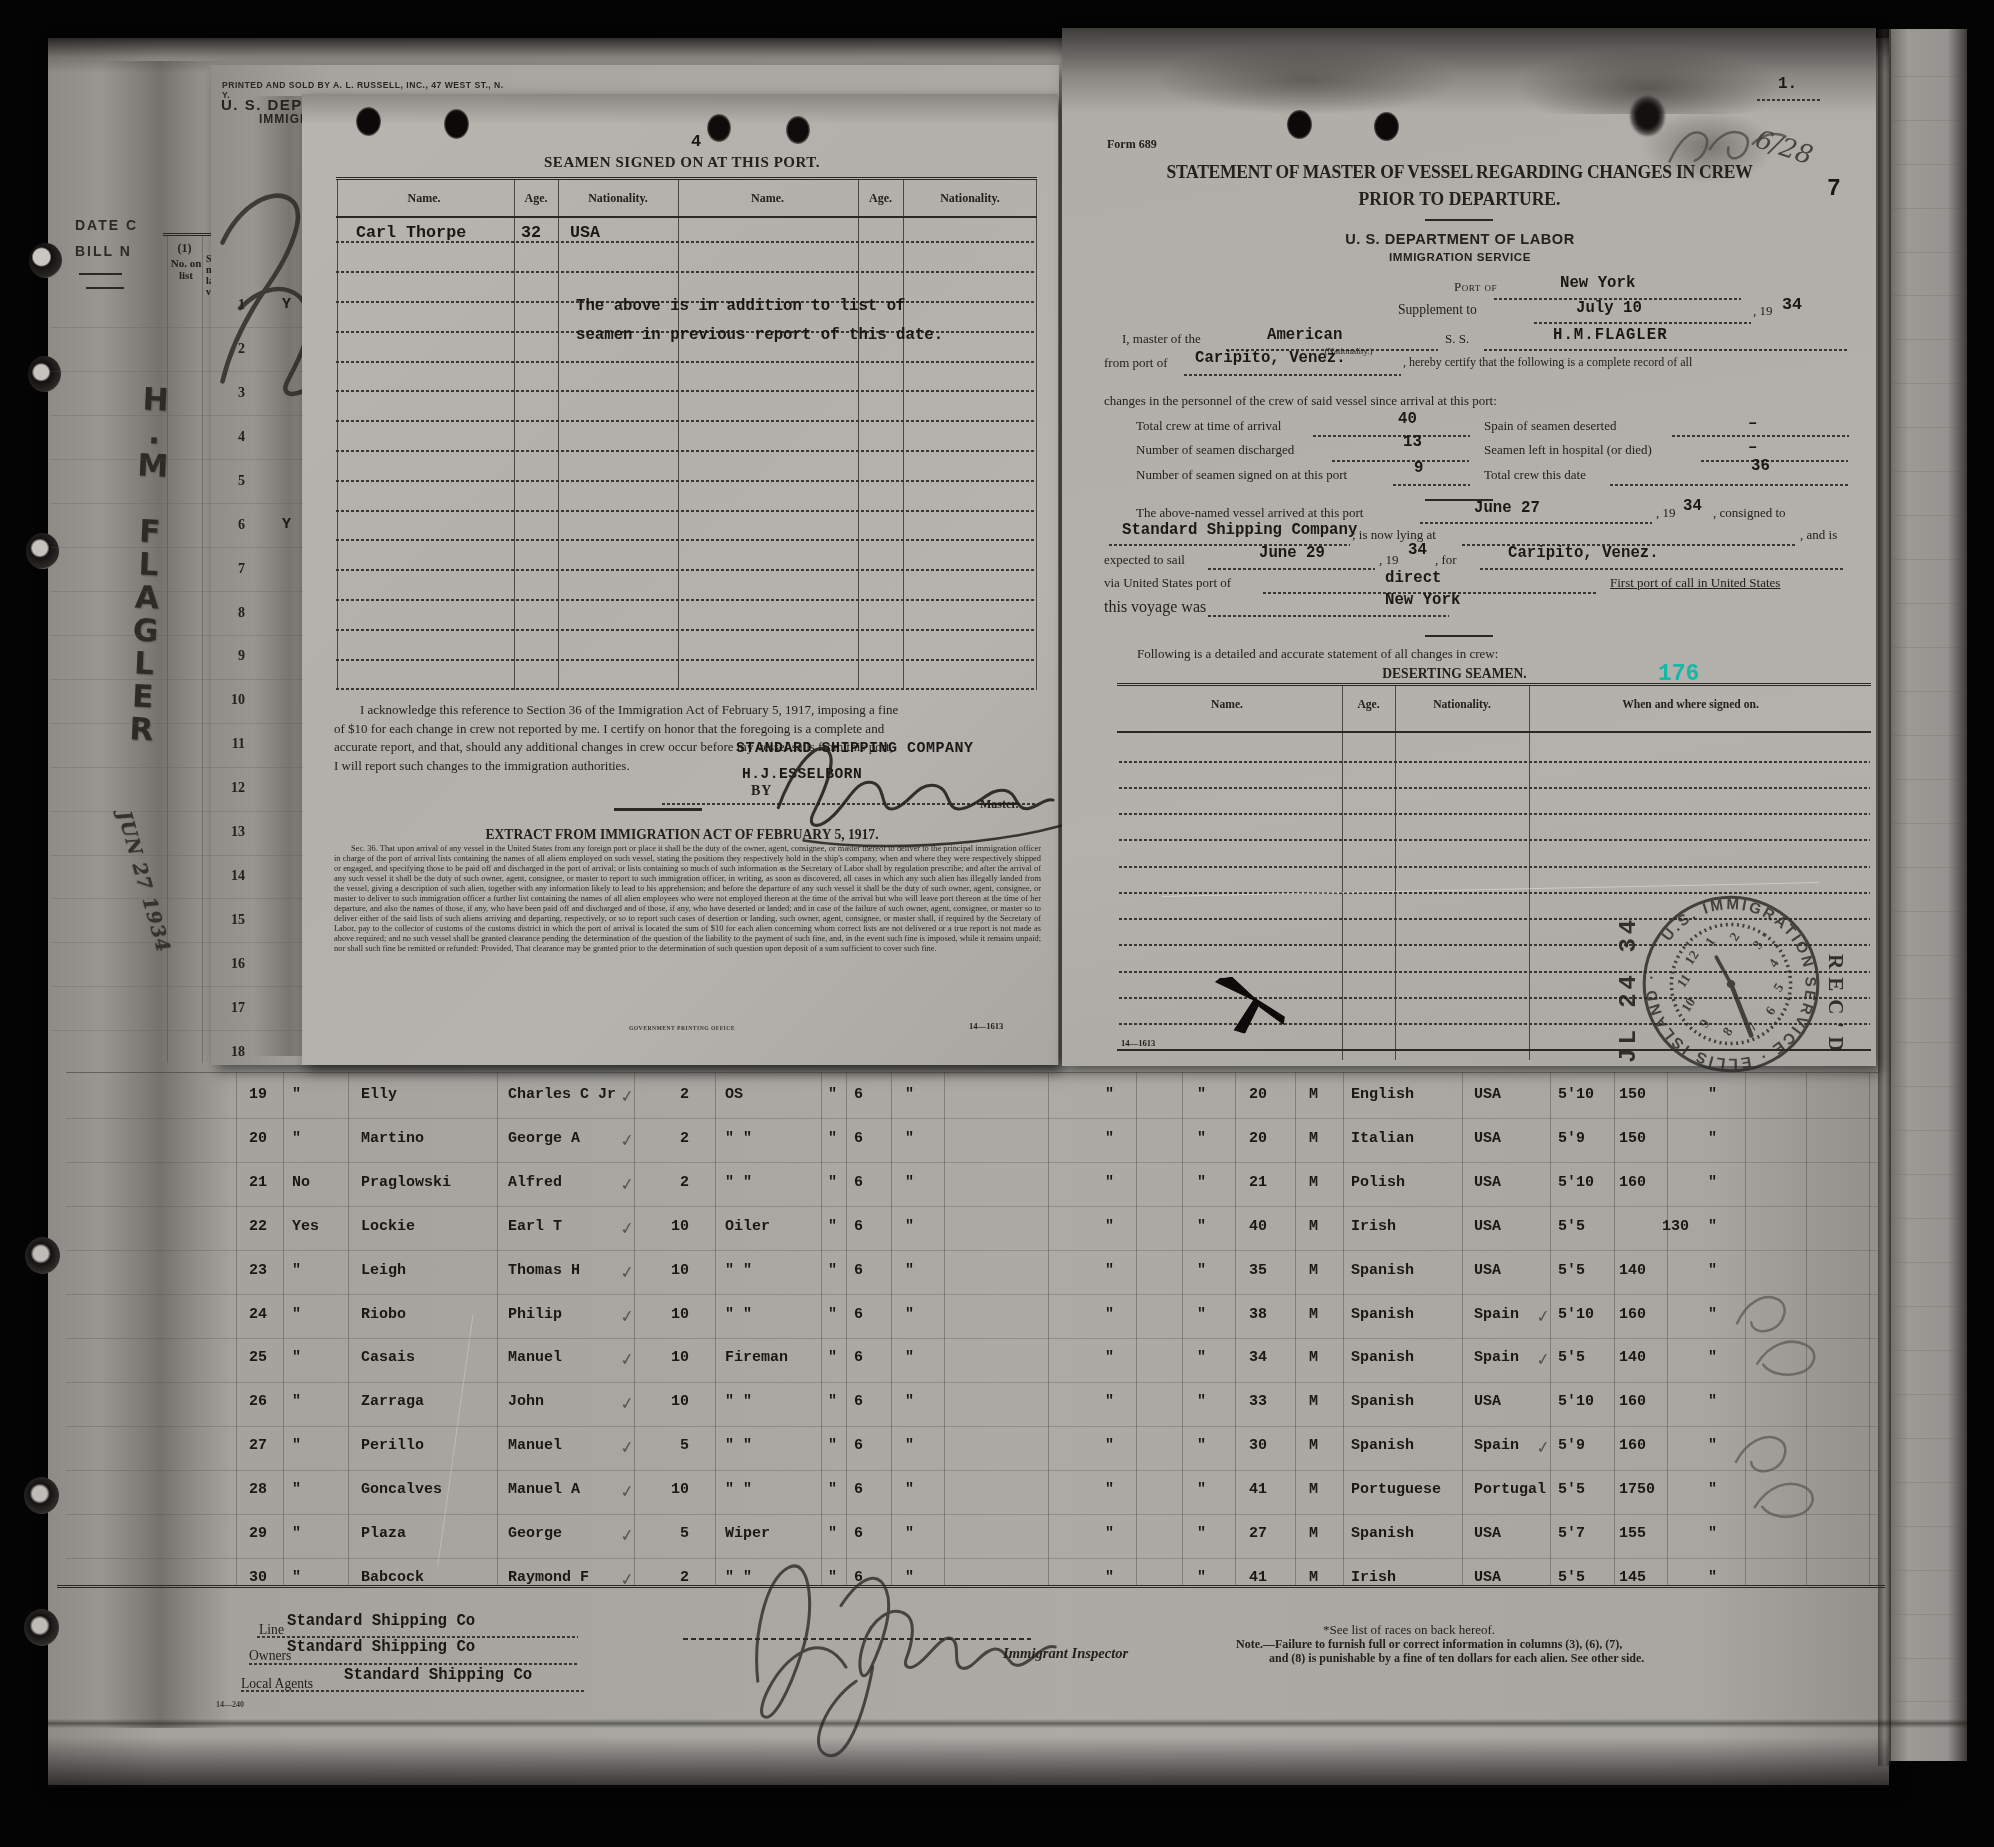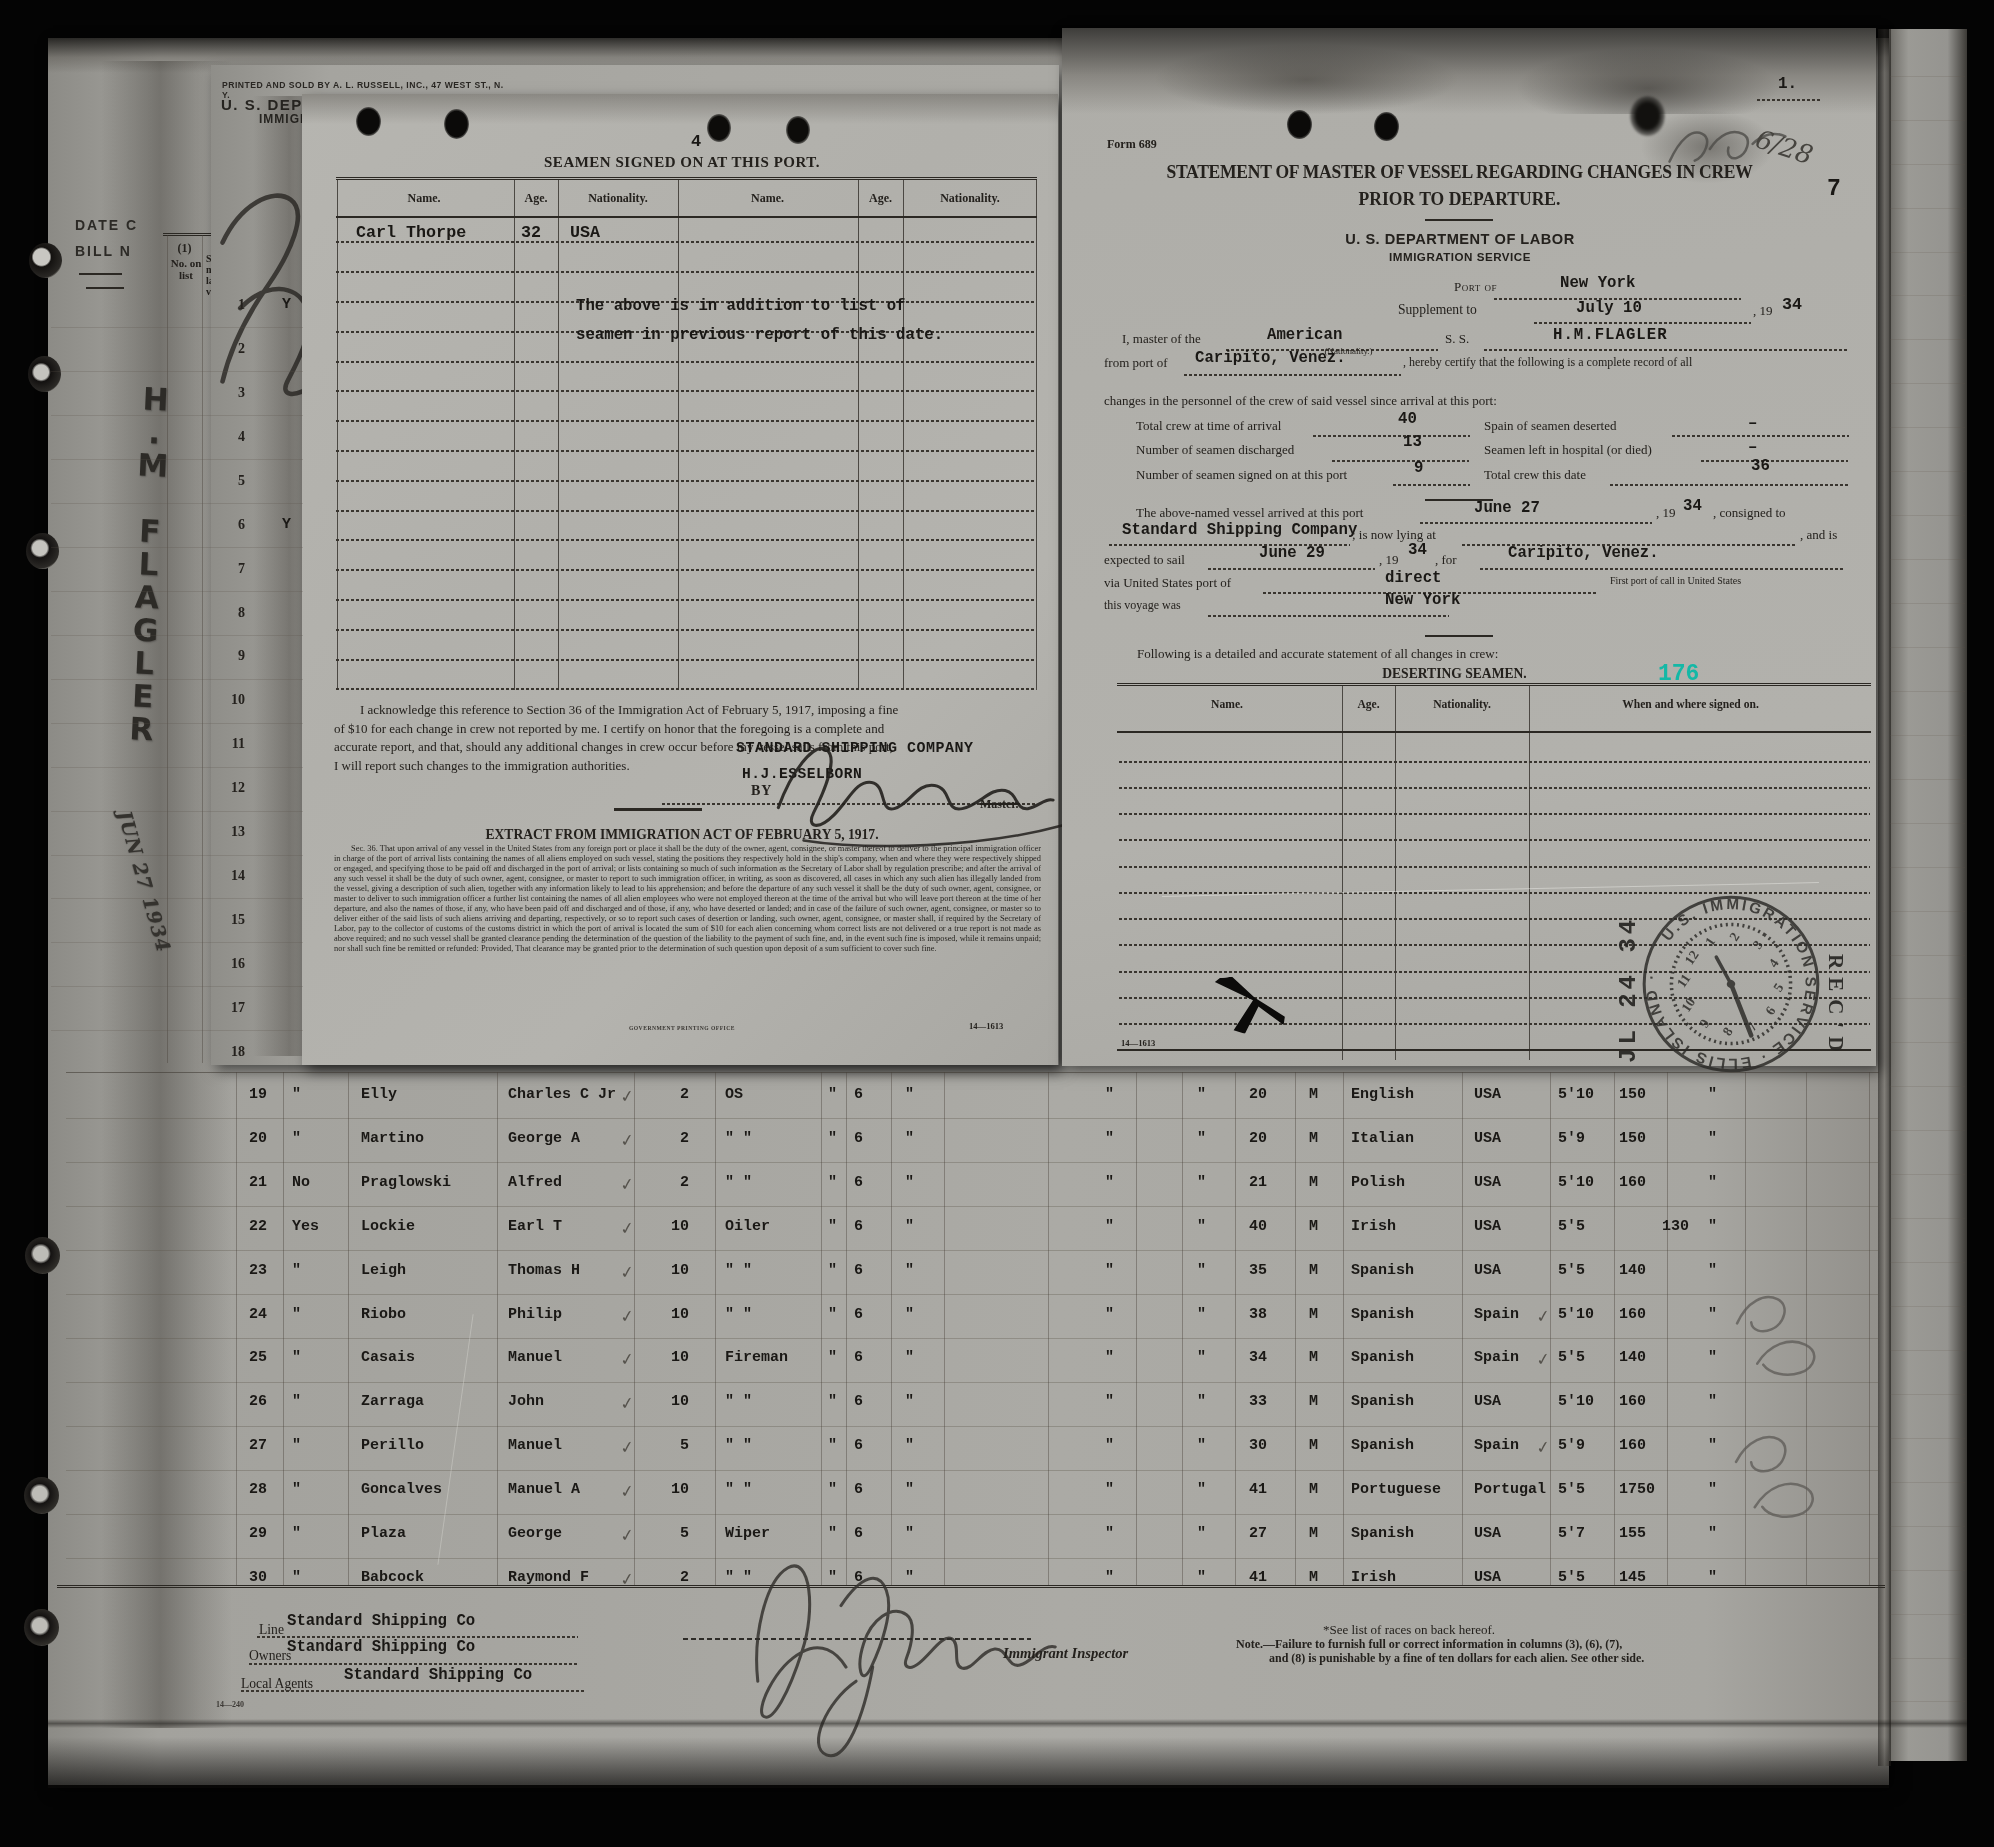--- a/index.html
+++ b/index.html
@@ -240,23 +240,23 @@
   <div class="dots" style="left:1208px;top:568px;width:167px;"></div>
   <div class="p" style="left:1379px;top:552px;font-size:13px;">, 19</div>
   <div class="t" style="left:1408px;top:541px;font-size:15.7px;">34</div>
   <div class="p" style="left:1435px;top:552px;font-size:13px;">, for</div>
   <div class="t" style="left:1508px;top:544px;font-size:15.7px;">Caripito, Venez.</div>
   <div class="dots" style="left:1480px;top:568px;width:364px;"></div>
 
   <div class="p" style="left:1104px;top:575px;font-size:13px;">via United States port of</div>
   <div class="t" style="left:1385px;top:569px;font-size:15.7px;">direct</div>
   <div class="dots" style="left:1263px;top:592px;width:334px;"></div>
-  <div class="p" style="left:1610px;top:575px;font-size:10px;">First port of call in United States</div>
-
-  <div class="p" style="left:1104px;top:598px;font-size:12px;">this voyage was</div>
+  <div class="p" style="left:1610px;top:575px;font-size:13px;text-decoration:underline;">First port of call in United States</div>
+
+  <div class="p" style="left:1104px;top:598px;font-size:16px;">this voyage was</div>
   <div class="t" style="left:1385px;top:591px;font-size:15.7px;">New York</div>
   <div class="dots" style="left:1208px;top:615px;width:241px;"></div>
   <div class="rule" style="left:1425px;top:635px;width:68px;height:2px;"></div>
 
   <div class="p" style="left:1137px;top:646px;font-size:13px;">Following is a detailed and accurate statement of all changes in crew:</div>
   <div class="p ctr" style="left:1207px;top:666px;width:495px;font-size:13.6px;font-weight:bold;">DESERTING SEAMEN.</div>
   <div class="t" style="left:1658px;top:661px;font-size:23px;color:#14b8a6;">176</div>
 
   <div class="dr" style="left:1117px;top:683px;width:754px;"></div>
   <div class="vl" style="left:1342px;top:686px;height:374px;"></div>

